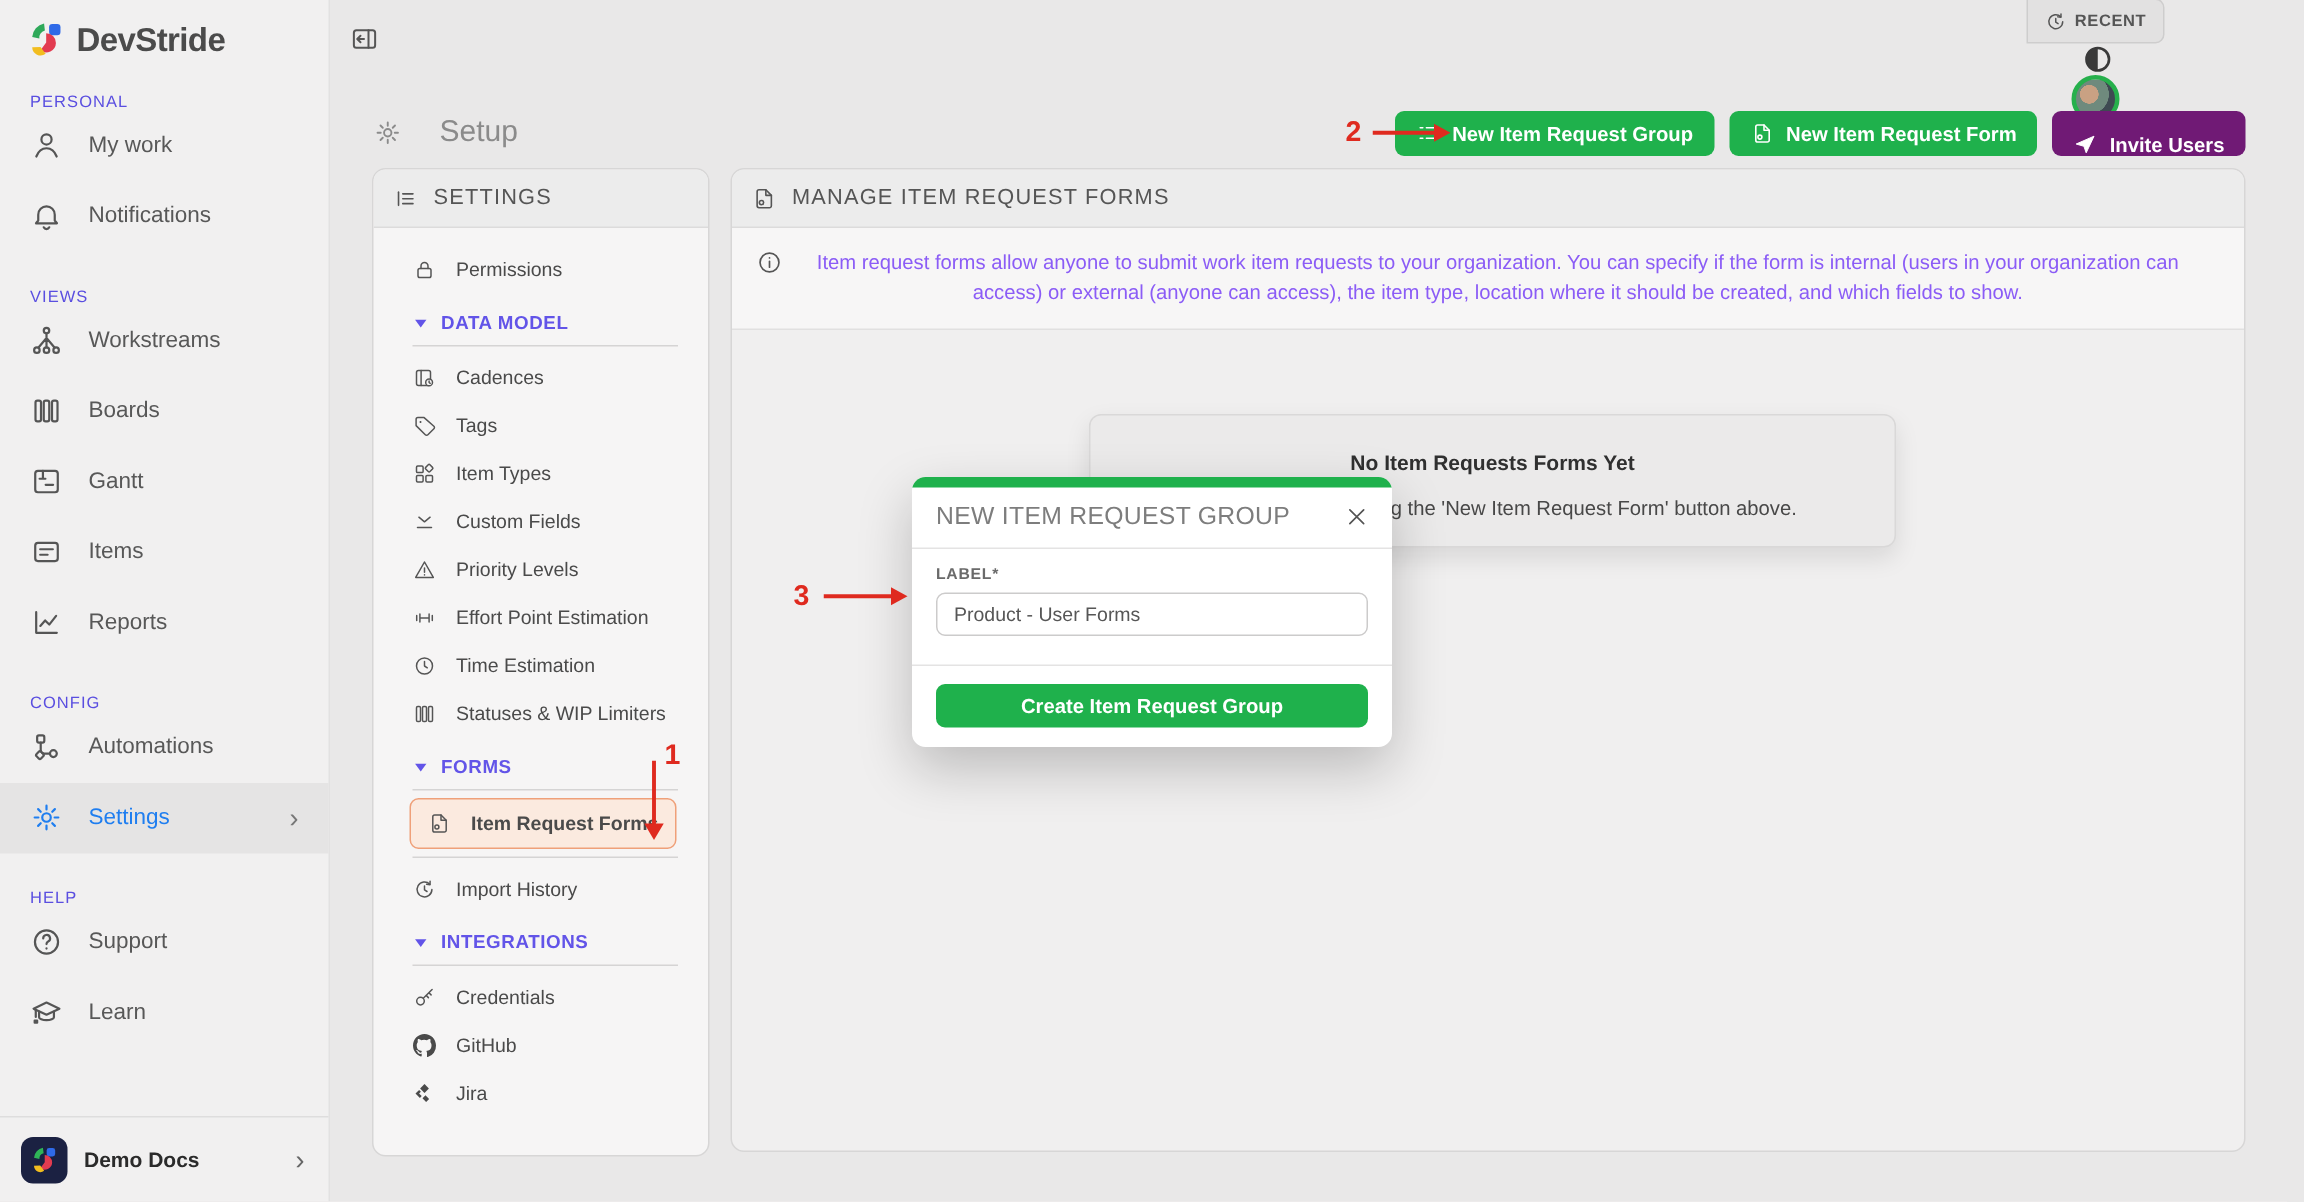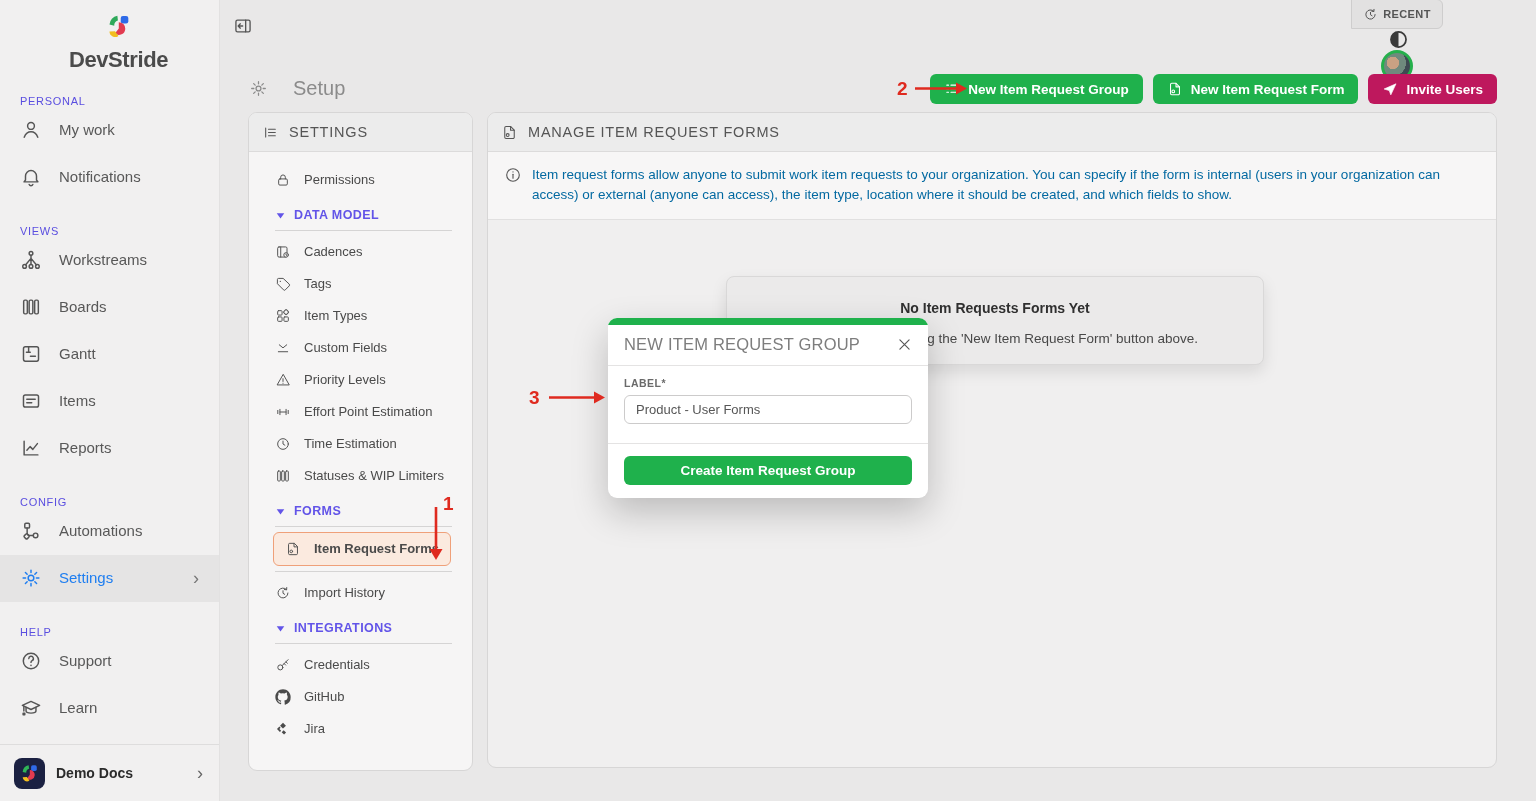--- a/index.html
+++ b/index.html
@@ -4,21 +4,21 @@
 <style>
   * { margin:0; padding:0; box-sizing:border-box; }
   html,body { width:1536px; height:801px; overflow:hidden; }
   body { font-family:"Liberation Sans", sans-serif; background:#e9e8e8; position:relative; color:#4a4a4a; }
 
   svg.ic { stroke:#555; fill:none; stroke-width:1.6; stroke-linecap:round; stroke-linejoin:round; flex-shrink:0; }
   svg.ic.thin { stroke-width:1.5; }
 
   
   .sidebar { position:absolute; left:0; top:0; width:220px; height:801px; background:#f1f0f0; border-right:1px solid #e2e1e1; z-index:5; }
-  .logo-row { display:flex; align-items:center; gap:7px; padding:14px 0 0 18px;flex-direction:column; }
+  .logo-row { display:flex; align-items:center; gap:7px; padding:14px 0 0 18px; }
   .logo-text { font-size:22px; font-weight:bold; color:#4b4b4b; letter-spacing:-0.4px; }
   .side-label { font-size:11px; font-weight:normal; color:#5a4ee0; letter-spacing:0.7px; margin:24px 0 0 20px; }
   .side-label.first { margin-top:22px; }
   .side-item { display:flex; align-items:center; gap:17px; padding:12px 20px 13px 20px; font-size:15px; color:#585858; cursor:pointer; line-height:22px; }
   .side-item.selected { background:#e5e4e4; color:#1f7ef0; }
   .side-item.selected svg.ic { stroke:#1f7ef0; }
   .side-item .chev { margin-left:auto; color:#777; font-size:18px; line-height:18px; }
   .side-footer { position:absolute; bottom:0; left:0; width:100%; height:57px; border-top:1px solid #dedddd; display:flex; align-items:center; gap:11px; padding:0 16px 0 14px; }
   .ws-tile { width:31px; height:31px; border-radius:8px; background:#1b2142; display:flex; align-items:center; justify-content:center; }
   .ws-name { font-size:14px; font-weight:bold; color:#2b2b2b; }
@@ -33,35 +33,35 @@
   .search-box input::placeholder { color:#9e9e9e; }
   .recent-btn { height:30px; background:#e2e1e1; border:1px solid #cecdcd; border-radius:0 6px 6px 0; display:flex; align-items:center; gap:5px; padding:0 11px; font-size:11px; font-weight:bold; color:#555; letter-spacing:0.4px; cursor:pointer; }
   .theme-toggle { margin:0 15px 0 17px; cursor:pointer; display:flex; }
   .avatar { width:32px; height:32px; border-radius:50%; border:3px solid #26b04c; background:radial-gradient(circle at 34% 38%, #c9a183 0 26%, #6f8a7d 27% 55%, #3e4a52 56% 100%); cursor:pointer; }
 
   
   .setup-row { position:absolute; left:249px; top:77px; display:flex; align-items:center; gap:25px; font-size:20px; color:#8b8b8b; }
   .actions { position:absolute; top:74px; right:39px; display:flex; gap:10px; }
   .btn { height:30px; border:none; border-radius:6px; color:#fff; font-weight:bold; font-size:13.5px; display:flex; align-items:center; gap:8px; padding:0 14px; cursor:pointer; font-family:"Liberation Sans",sans-serif; white-space:nowrap; }
   .btn-green { background:#1fb14c; }
-  .btn-blue { background:#be185d; }
+  .btn-blue { background:#701a75;align-items:flex-end; }
   .btn svg { stroke:#fff; }
 
   
   .settings-panel { position:absolute; left:248px; top:112px; width:225px; height:659px; background:#f6f5f5; border:1px solid #d7d6d6; border-radius:9px; overflow:hidden; }
   .panel-header { height:39px; background:#ececec; border-bottom:1px solid #dcdbdb; display:flex; align-items:center; gap:10px; padding:0 13px; font-size:14.5px; color:#555; letter-spacing:0.8px; }
   .sp-body { padding-top:12px; }
   .sp-item { display:flex; align-items:center; gap:13px; padding:8px 10px 8px 26px; font-size:13px; color:#4a4a4a; cursor:pointer; line-height:16px; }
   .sp-section { display:flex; align-items:center; gap:9px; padding:12px 10px 6px 27px; font-size:12.5px; font-weight:bold; color:#6254e8; letter-spacing:0.4px; cursor:pointer; }
   .sp-divider { height:1px; background:#d5d4d4; margin:2px 20px 5px 26px; }
   .sp-selected { margin:5px 21px 5px 24px; border:1px solid #efa079; background:#fbeadf; border-radius:6px; padding:8px 8px 8px 11px; display:flex; gap:13px; align-items:center; font-size:13px; color:#4a4a4a; cursor:pointer; line-height:16px;font-weight:bold; }
 
   
   .main-panel { position:absolute; left:487px; top:112px; width:1010px; height:656px; background:#f0efef; border:1px solid #d7d6d6; border-radius:9px; overflow:hidden; }
-  .mp-info { background:#f7f6f6; border-bottom:1px solid #e1e0e0; padding:13px 31px 15px 16px; display:flex; gap:10px; font-size:13.5px; color:#0369a1; line-height:1.45; }
+  .mp-info { background:#f7f6f6; border-bottom:1px solid #e1e0e0; padding:13px 31px 15px 16px; display:flex; gap:10px; font-size:13.5px; color:#8b5cf6; line-height:1.45;text-align:center; }
   .empty-card { position:absolute; left:726px; top:276px; width:538px; height:89px; background:#ebeaea; border:1px solid #d9d8d8; border-radius:8px; box-shadow:0 7px 16px rgba(0,0,0,0.10); text-align:center; padding-top:23px; z-index:6; }
   .empty-title { font-weight:bold; font-size:14px; color:#303030; margin-bottom:15px; }
   .empty-sub { font-size:13.5px; color:#484848; }
 
   
   .modal { position:absolute; left:608px; top:318px; width:320px; background:#fff; border-radius:9px; box-shadow:0 14px 36px rgba(0,0,0,0.22); overflow:hidden; z-index:10; }
   .modal-top { height:7px; background:#1fb14c; }
   .modal-head { display:flex; align-items:center; justify-content:space-between; padding:10px 15px 11px 16px; border-bottom:1px solid #e4e3e3; }
   .modal-title { font-size:16.5px; color:#7d7d7d; letter-spacing:0.2px; }
   .modal-close { cursor:pointer; display:flex; }

